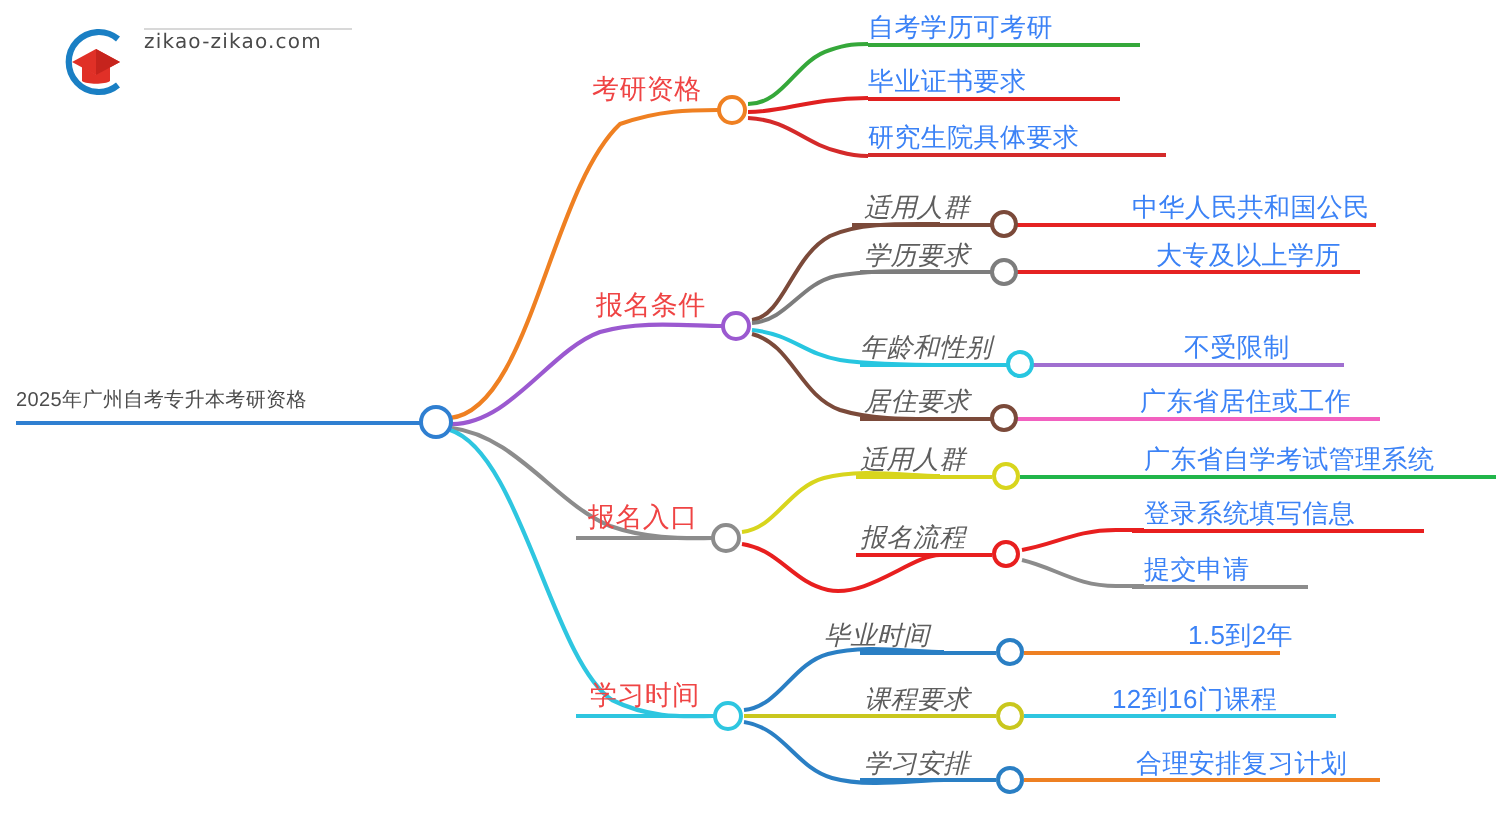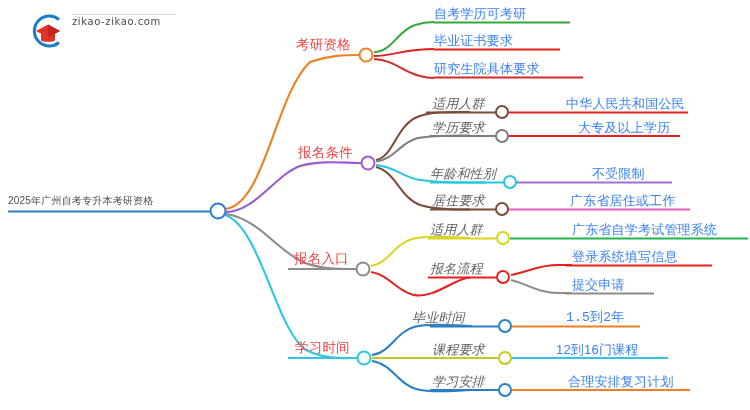--- a/index.html
+++ b/index.html
@@ -209,21 +209,21 @@
   <div class="label sub-label" style="left:430px; top:262px;">报名流程</div>
 
   <div class="label leaf-label" style="left:572px; top:223px;">广东省自学考试管理系统</div>
   <div class="label leaf-label" style="left:572px; top:250px;">登录系统填写信息</div>
   <div class="label leaf-label" style="left:572px; top:278px;">提交申请</div>
 
   <div class="label sub-label" style="left:412px; top:311px;text-align:center;">毕业时间</div>
   <div class="label sub-label" style="left:432px; top:343px;">课程要求</div>
   <div class="label sub-label" style="left:432px; top:375px;">学习安排</div>
 
-  <div class="label leaf-label" style="left:566px; top:311px;font-family:Liberation Mono, monospace;">1.5到2年</div>
+  <div class="label leaf-label" style="left:594px; top:311px;">1.5到2年</div>
   <div class="label leaf-label" style="left:556px; top:343px;">12到16门课程</div>
   <div class="label leaf-label" style="left:568px; top:375px;">合理安排复习计划</div>
 
   <div id="logo-block">
     <svg id="logo-mark" viewBox="0 0 36 36" xmlns="http://www.w3.org/2000/svg">
       <path d="M29 6.5 A15 15 0 1 0 29 29.5" fill="none" stroke="#1a7fc4" stroke-width="3.1"></path>
       <path d="M6 18 L18 11.5 L30 18 L18 24.5 Z" fill="#e03027"></path>
       <path d="M11 20.2 L11 27.5 C13.4 29.3 22.6 29.3 25 27.5 L25 20.2 L18 24.2 Z" fill="#e03027"></path>
       <path d="M18 11.5 L30 18 L18 24.5 Z" fill="#c6241d"></path>
     </svg>

